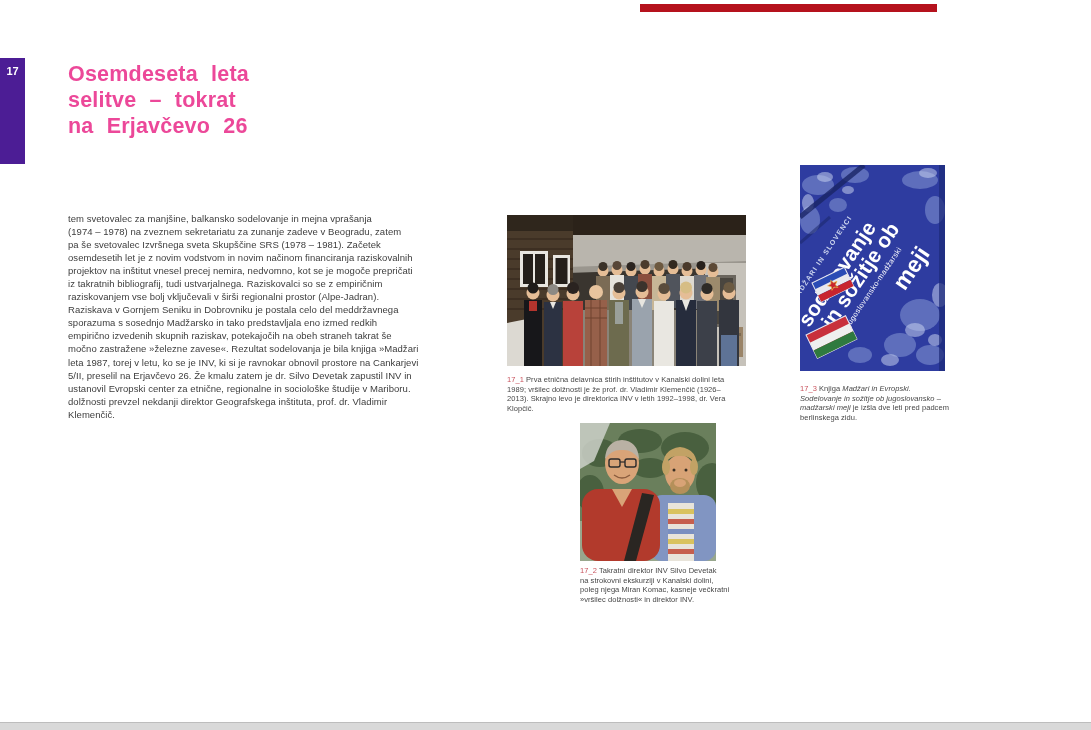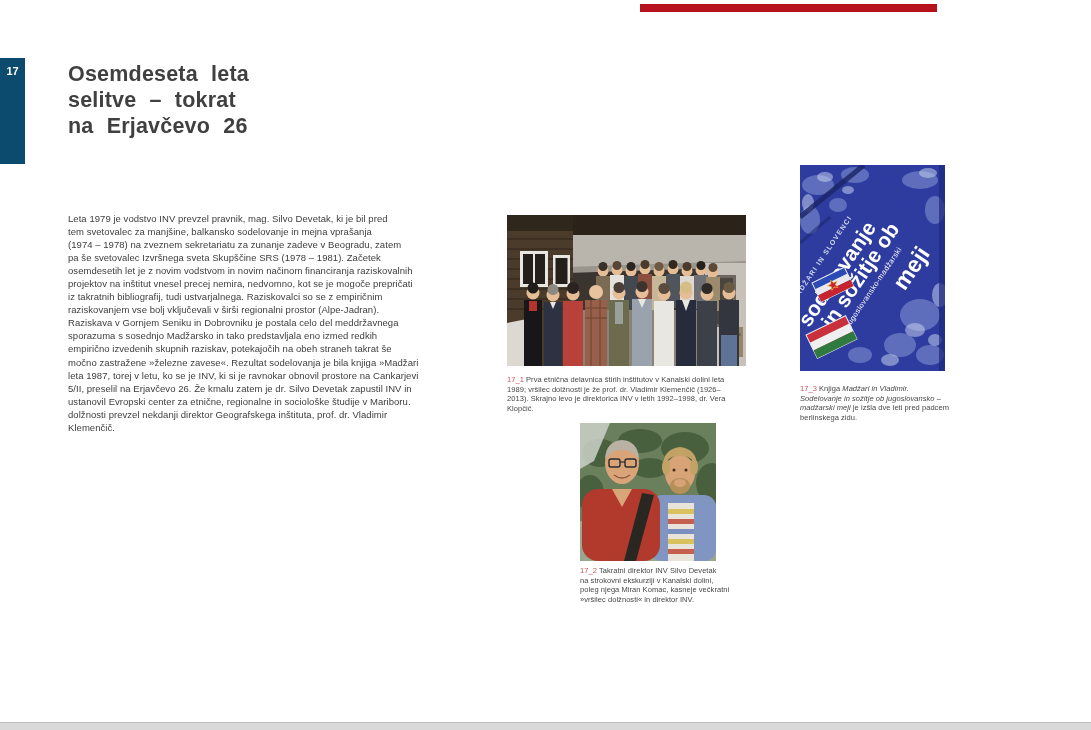--- a/index.html
+++ b/index.html
@@ -4,27 +4,27 @@
 <style>
   html,body{margin:0;padding:0;background:#ffffff;}
   .page{
     position:relative;width:1091px;height:730px;background:#ffffff;
     overflow:hidden;font-family:"Liberation Sans",sans-serif;
   }
   
   .top-bar{position:absolute;left:640px;top:4px;width:297px;height:8px;background:#b5121d;}
   
   .pagenum-block{
-    position:absolute;left:0;top:58px;width:25px;height:106px;background:#0c4a6e;
+    position:absolute;left:0;top:58px;width:25px;height:106px;background:#4c1d95;
     color:#ffffff;font-size:11px;font-weight:bold;text-align:center;padding-top:7px;
     box-sizing:border-box;
   }
   
   .chapter-title{
-    position:absolute;left:68px;top:61px;color:#404040;font-weight:bold;
+    position:absolute;left:68px;top:61px;color:#ec4899;font-weight:bold;
     font-size:21.5px;line-height:26px;word-spacing:7px;letter-spacing:0.2px;
   }
   
   .body-copy{
     position:absolute;left:68px;top:212px;color:#3d3d3d;
     font-size:9.5px;line-height:13.05px;letter-spacing:0.05px;
   }
   .body-copy .tline{white-space:pre;}
   
   .photo{position:absolute;display:block;}
@@ -58,21 +58,20 @@
     <span>17</span>
   </div>
 
   <div class="chapter-title">
       <div class="tline">Osemdeseta leta</div>
       <div class="tline">selitve – tokrat</div>
       <div class="tline">na Erjavčevo 26</div>
     </div>
 
   <div class="body-copy">
-      <div class="tline">Leta 1979 je vodstvo INV prevzel pravnik, mag. Silvo Devetak, ki je bil pred</div>
       <div class="tline">tem svetovalec za manjšine, balkansko sodelovanje in mejna vprašanja</div>
       <div class="tline">(1974 – 1978) na zveznem sekretariatu za zunanje zadeve v Beogradu, zatem</div>
       <div class="tline">pa še svetovalec Izvršnega sveta Skupščine SRS (1978 – 1981). Začetek</div>
       <div class="tline">osemdesetih let je z novim vodstvom in novim načinom financiranja raziskovalnih</div>
       <div class="tline">projektov na inštitut vnesel precej nemira, nedvomno, kot se je mogoče prepričati</div>
       <div class="tline">iz takratnih bibliografij, tudi ustvarjalnega. Raziskovalci so se z empiričnim</div>
       <div class="tline">raziskovanjem vse bolj vključevali v širši regionalni prostor (Alpe-Jadran).</div>
       <div class="tline">Raziskava v Gornjem Seniku in Dobrovniku je postala celo del meddržavnega</div>
       <div class="tline">sporazuma s sosednjo Madžarsko in tako predstavljala eno izmed redkih</div>
       <div class="tline">empirično izvedenih skupnih raziskav, potekajočih na obeh straneh takrat še</div>
@@ -337,21 +336,21 @@
       <path d="M18 5.6 L19.5 9.2 L23.2 9.4 L20.3 11.8 L21.3 15.4 L18 13.3 L14.7 15.4 L15.7 11.8 L12.8 9.4 L16.5 9.2 Z" fill="#c8242e" stroke="#e8c23a" stroke-width="0.6"></path>
     </g>
 
     <g transform="translate(6,170) rotate(-26)">
       <rect x="0" y="0" width="44" height="26" fill="#c8303c" stroke="#e8e8f0" stroke-width="1"></rect>
       <rect x="0" y="8.7" width="44" height="8.6" fill="#efefef"></rect>
       <rect x="0" y="17.3" width="44" height="8.7" fill="#2f7a3f"></rect>
     </g>
   </svg>
   <div id="caption3" class="caption">
-      <div class="cap-line"><span class="cap-num">17_3 </span><span>Knjiga </span><em>Madžari in Vladimir.</em></div>
+      <div class="cap-line"><span class="cap-num">17_3 </span><span>Knjiga </span><em>Madžari in Evropski.</em></div>
       <div class="cap-line"><em>Sodelovanje in sožitje ob jugoslovansko –</em></div>
       <div class="cap-line"><em>madžarski meji</em><span> je izšla dve leti pred padcem</span></div>
       <div class="cap-line"><span>berlinskega zidu.</span></div>
     </div>
 
   <div class="bottom-bar"></div>
 
 </div>
 
 </body></html>

